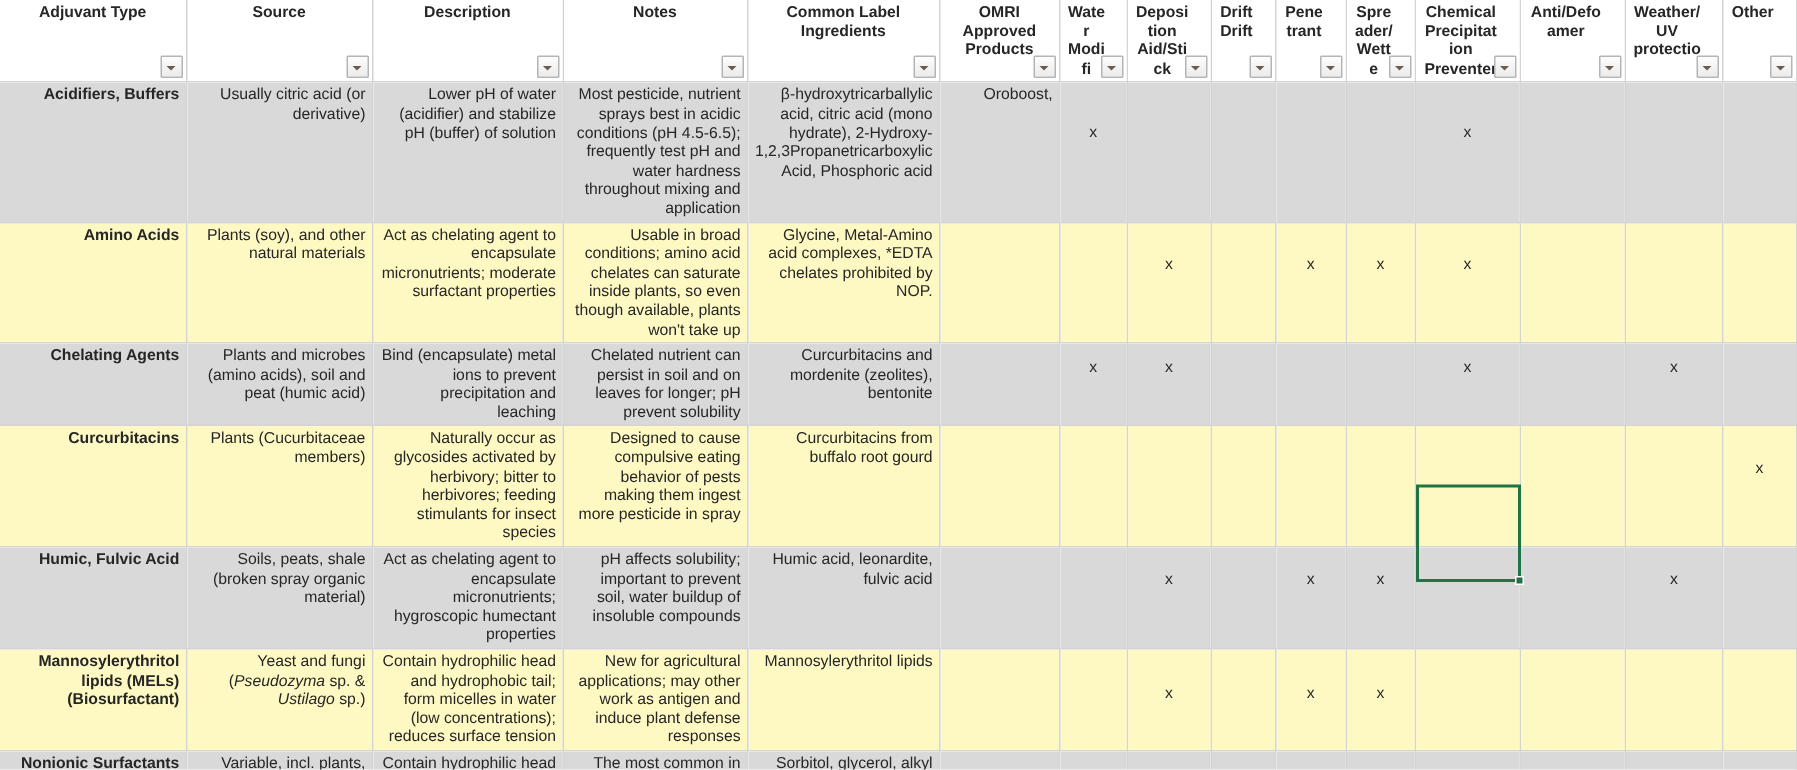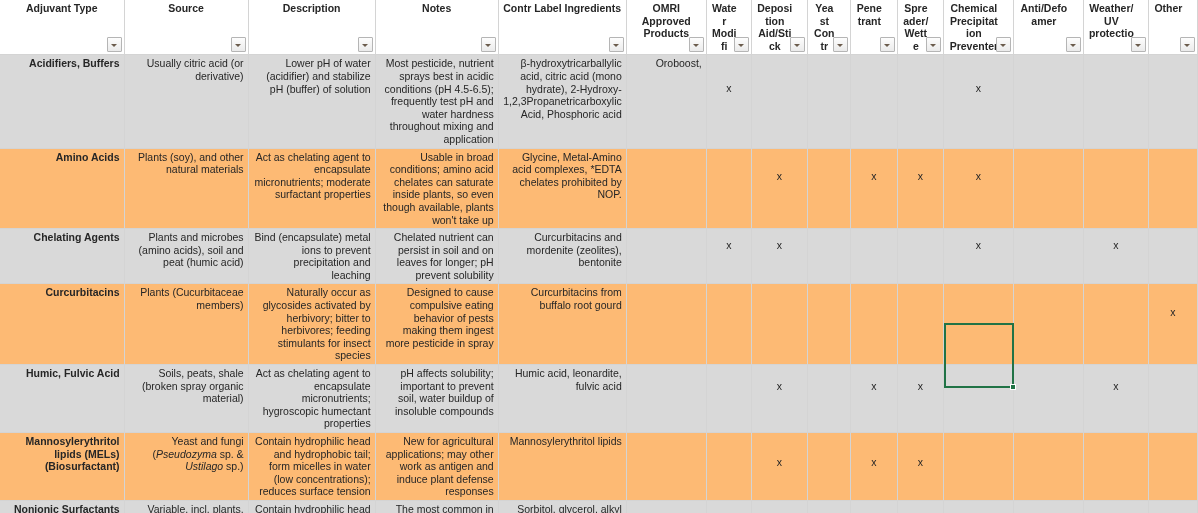--- a/index.html
+++ b/index.html
@@ -67,21 +67,21 @@
     position: absolute;
     left: 3px;
     top: 6px;
     width: 0; height: 0;
     border-left: 3.5px solid transparent;
     border-right: 3.5px solid transparent;
     border-top: 3.5px solid #6b5c4d;
   }
   
   tbody tr.band td { background: #d9d9d9; }
-  tbody tr.plain td { background: #fdba74; }
+  tbody tr.plain td { background: #fef9c3; }
   td.type {
     font-weight: bold;
     color: #111111;
   }
   td.mark {
     text-align: center;
     padding-top: 0;
     font-size: 10.5px;
     color: #3f3f5f;
     position: relative;
@@ -153,21 +153,21 @@
               <span class="caret"></span>
             </span>
           </th>
           <th class="">
             <span class="hdr-label">Notes</span>
             <span class="filter-btn">
               <span class="caret"></span>
             </span>
           </th>
           <th class="">
-            <span class="hdr-label">Contr Label Ingredients</span>
+            <span class="hdr-label">Common Label Ingredients</span>
             <span class="filter-btn">
               <span class="caret"></span>
             </span>
           </th>
           <th class="">
             <span class="hdr-label">OMRI Approved Products</span>
             <span class="filter-btn">
               <span class="caret"></span>
             </span>
           </th>
@@ -177,21 +177,21 @@
               <span class="caret"></span>
             </span>
           </th>
           <th class="ctr">
             <span class="hdr-label">Deposition Aid/Stick</span>
             <span class="filter-btn">
               <span class="caret"></span>
             </span>
           </th>
           <th class="ctr">
-            <span class="hdr-label">Yeast Contr</span>
+            <span class="hdr-label">Drift Drift</span>
             <span class="filter-btn">
               <span class="caret"></span>
             </span>
           </th>
           <th class="ctr">
             <span class="hdr-label">Penetrant</span>
             <span class="filter-btn">
               <span class="caret"></span>
             </span>
           </th>

